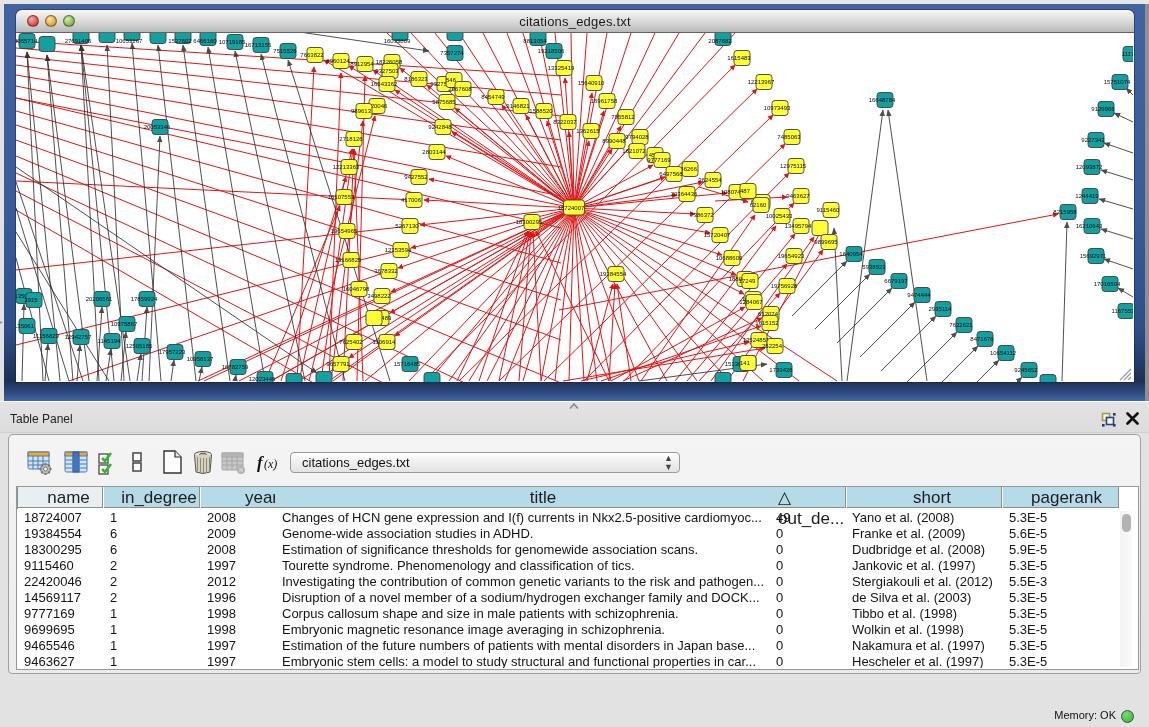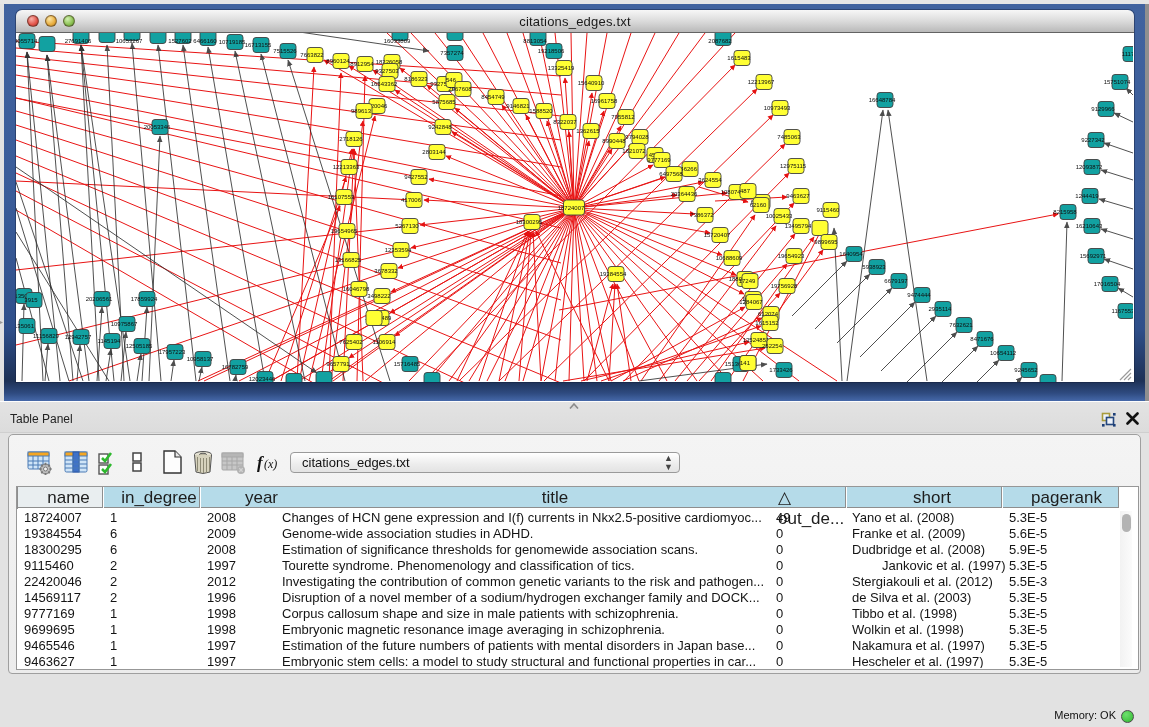--- a/index.html
+++ b/index.html
@@ -615,21 +615,21 @@
 <text x="2" y="19" font-family="Liberation Serif, serif" font-size="17" font-style="italic" font-weight="bold" fill="#111">f</text>
 <text x="9" y="19" font-family="Liberation Serif, serif" font-size="12" font-style="italic" fill="#111">(x)</text>
 </svg></div>
 
     <div class="dd">citations_edges.txt<span class="ar">▲<br>▼</span></div>
     <div class="tablewrap">
       <div class="hrow">
           <div class="hc" style="left:0px;width:85px;background:#e9eef0;padding-left:17px;">name</div>
           <div class="hc" style="left:86px;width:96px;background:#b5dbe9;padding-left:15px;">in_degree</div>
           <div class="hc" style="left:183px;width:96px;background:#b5dbe9;padding-left:26px;">year</div>
-          <div class="hc" style="left:269px;width:527px;background:#b5dbe9;padding-left:10px;text-align:center;">title</div>
+          <div class="hc" style="left:257px;width:527px;background:#b5dbe9;padding-left:10px;text-align:center;">title</div>
           <div class="hc" style="left:755px;width:73px;background:#b5dbe9;padding-left:5px;text-align:left;">△ out_de...</div>
           <div class="hc" style="left:829px;width:155px;background:#b5dbe9;padding-left:16px;">short</div>
           <div class="hc" style="left:985px;width:116px;background:#b5dbe9;padding-left:12px;">pagerank</div>
         </div>
       <div class="rows">
           <div class="row" style="top:0px">
             <div class="cell" style="left:7px">18724007</div>
             <div class="cell" style="left:93px">1</div>
             <div class="cell" style="left:190px">2008</div>
             <div class="cell" style="left:265px">Changes of HCN gene expression and I(f) currents in Nkx2.5-positive cardiomyoc...</div>
@@ -654,21 +654,21 @@
             <div class="cell" style="left:759px">0</div>
             <div class="cell" style="left:835px">Dudbridge et al. (2008)</div>
             <div class="cell" style="left:992px">5.9E-5</div>
           </div>
           <div class="row" style="top:48px">
             <div class="cell" style="left:7px">9115460</div>
             <div class="cell" style="left:93px">2</div>
             <div class="cell" style="left:190px">1997</div>
             <div class="cell" style="left:265px">Tourette syndrome. Phenomenology and classification of tics.</div>
             <div class="cell" style="left:759px">0</div>
-            <div class="cell" style="left:865px">Jankovic et al. (1997)</div>
+            <div class="cell" style="left:835px">Jankovic et al. (1997)</div>
             <div class="cell" style="left:992px">5.3E-5</div>
           </div>
           <div class="row" style="top:64px">
             <div class="cell" style="left:7px">22420046</div>
             <div class="cell" style="left:93px">2</div>
             <div class="cell" style="left:190px">2012</div>
             <div class="cell" style="left:265px">Investigating the contribution of common genetic variants to the risk and pathogen...</div>
             <div class="cell" style="left:759px">0</div>
             <div class="cell" style="left:835px">Stergiakouli et al. (2012)</div>
             <div class="cell" style="left:992px">5.5E-3</div>

